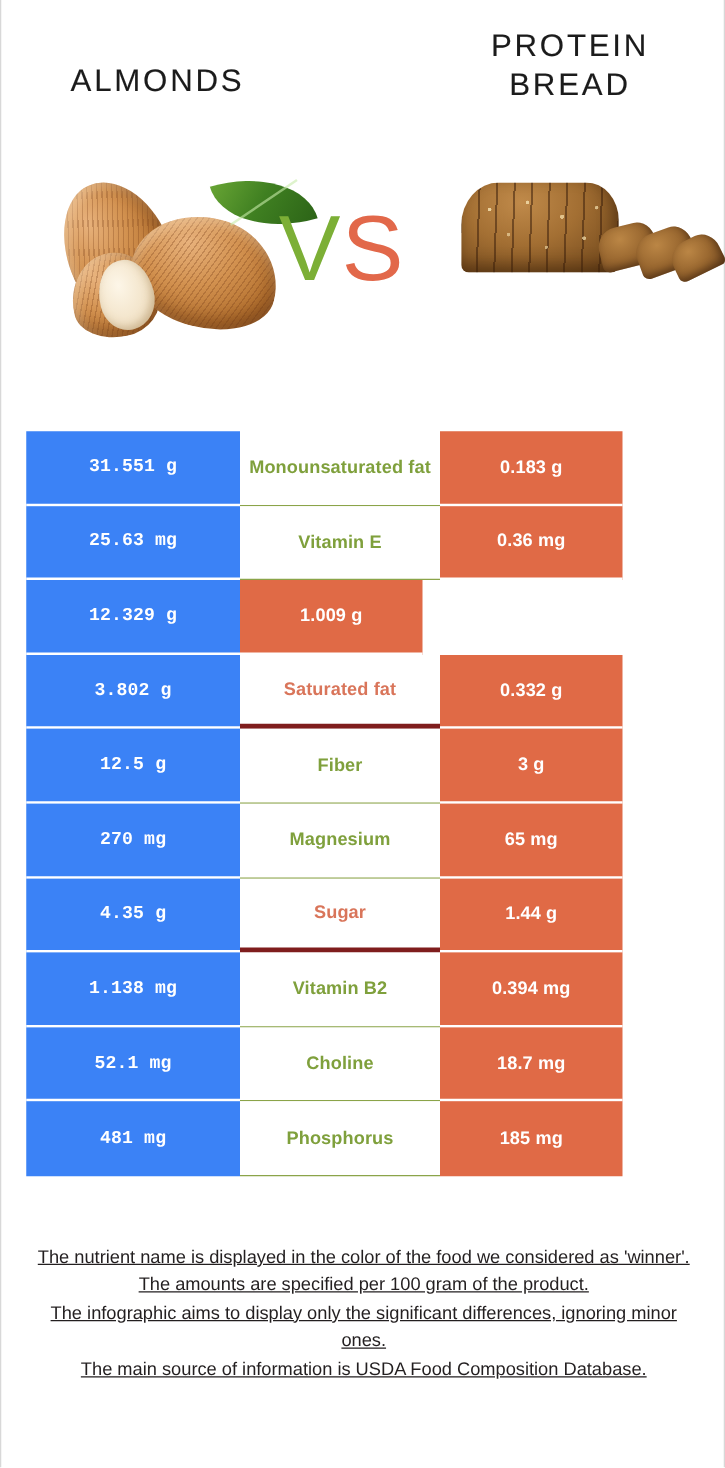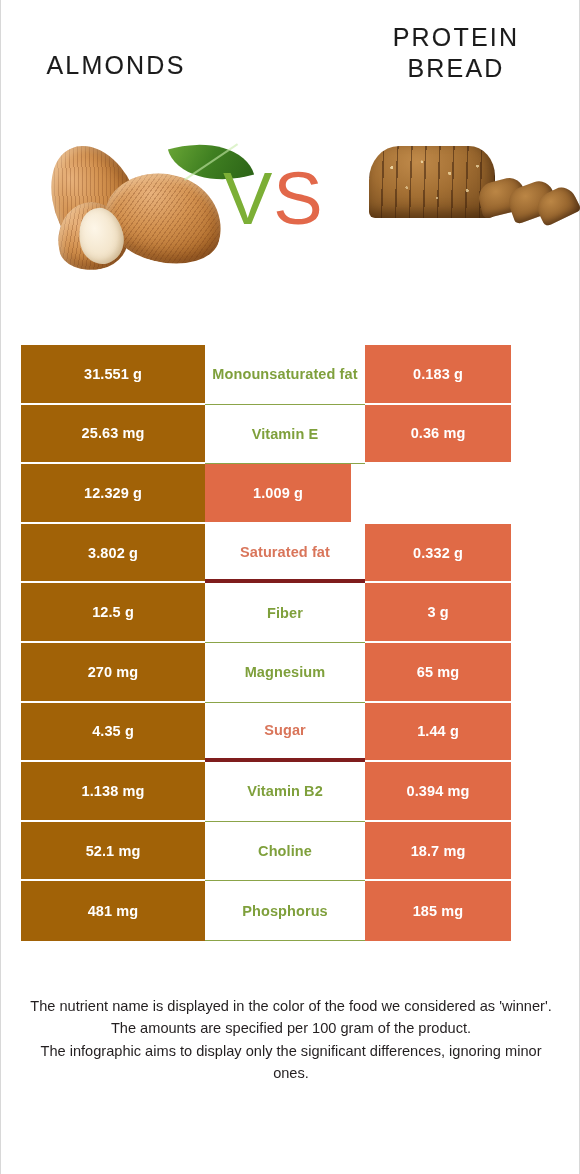--- a/index.html
+++ b/index.html
@@ -36,21 +36,21 @@
     font-family: "Liberation Sans", sans-serif;
     font-weight: 300;
     font-size: 25px;
     letter-spacing: 2.2px;
     color: #1b1b1b;
     line-height: 31px;
     text-transform: uppercase;
     -webkit-text-stroke: 0.1px #1b1b1b;
   }
   .title-left {
-    left: 0;
+    left: 10px;
     top: 50px;
     width: 230px;
   }
   .title-right {
     left: 340px;
     top: 22px;
     width: 230px;
   }
 
   
@@ -193,24 +193,25 @@
   .cell {
     display: flex;
     align-items: center;
     justify-content: center;
     box-sizing: border-box;
     font-size: 14.5px;
     font-weight: 600;
     letter-spacing: 0.1px;
   }
   .cell-left {
-    width: 184px;
-    background: #a16207;
+    width: 171px;
+    background: #3b82f6;
     color: #ffffff;
     border-bottom: 2px solid #ffffff;
+    font-family: Liberation Mono, monospace;
   }
   .cell-mid {
     width: 160px;
     background: #ffffff;
     font-weight: 700;
     font-size: 14.5px;
   }
   .cell-mid.win-green {
     color: #7FA03C;
     border-bottom: 1px solid #8BA449;
@@ -238,20 +239,21 @@
     top: 995px;
     width: 524px;
     text-align: center;
     font-family: "Liberation Sans", sans-serif;
     font-size: 14.6px;
     line-height: 22.4px;
     color: #231f20;
   }
   .footer p {
     margin: 0;
+    text-decoration: underline;
   }
 </style>
 </head>
 <body>
 
 <div id="page">
 
   <div class="header">
     <div class="title title-left">Almonds</div>
     <div class="title title-right">Protein Bread</div>
@@ -327,15 +329,16 @@
         <div class="cell cell-left">481 mg</div>
         <div class="cell cell-mid win-green">Phosphorus</div>
         <div class="cell cell-right">185 mg</div>
       </div>
     </div>
 
   <div class="footer">
     <p>The nutrient name is displayed in the color of the food we considered as 'winner'.</p>
     <p>The amounts are specified per 100 gram of the product.</p>
     <p>The infographic aims to display only the significant differences, ignoring minor ones.</p>
+    <p>The main source of information is USDA Food Composition Database.</p>
   </div>
 
 </div>
 
 </body></html>

